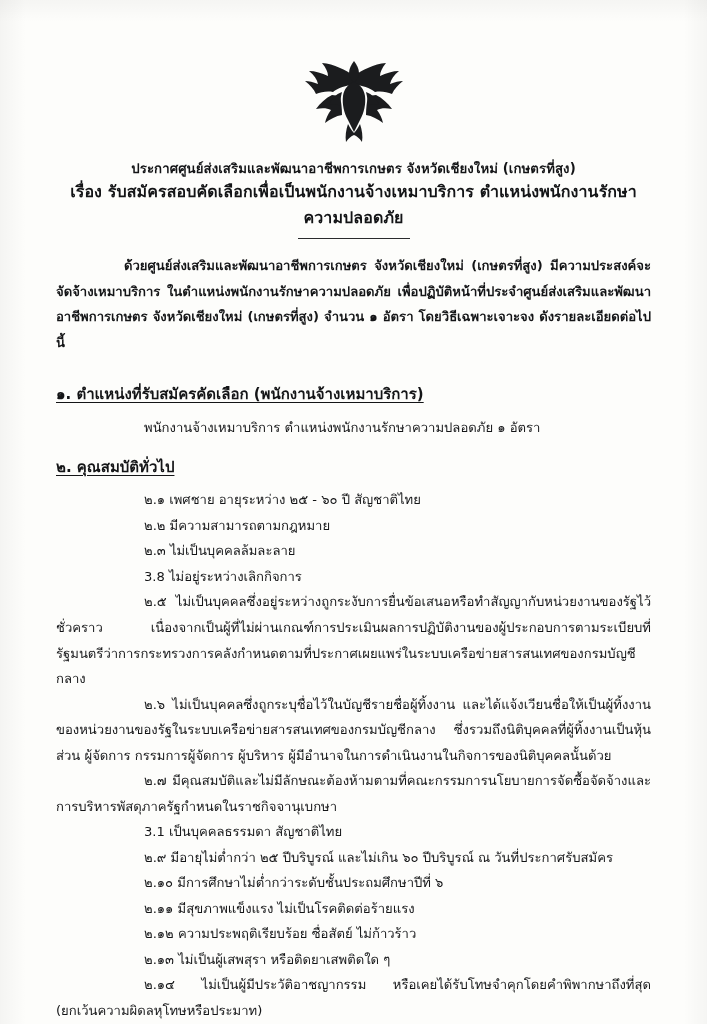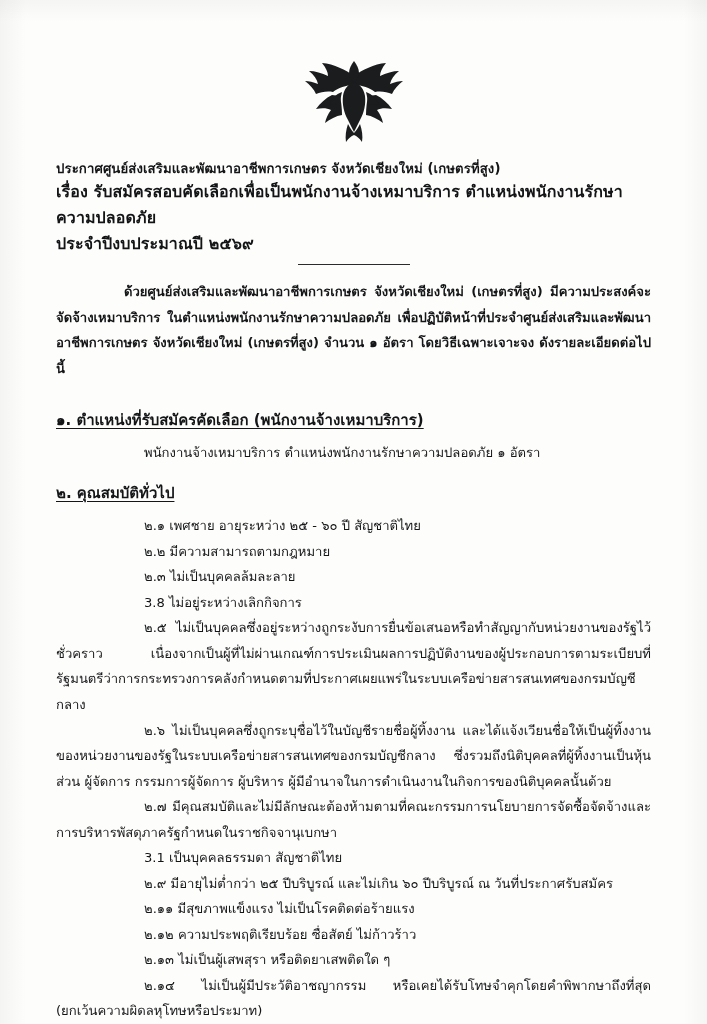--- a/index.html
+++ b/index.html
@@ -35,21 +35,21 @@
     margin-bottom: 10px;
   }
   .emblem {
     display: inline-block;
     width: 100px;
     height: 86px;
   }
 
   
   .heading {
-    text-align: left;
+    text-align: center;
     line-height: 1.62;
   }
   .heading .line {
     font-size: 13.2px;
     font-weight: bold;
     letter-spacing: 0.1px;
     color: #131416;
   }
   .heading .line.sub {
     font-size: 16px;
@@ -124,21 +124,20 @@
 
           <path d="M44 66 C42 72 41 78 42 84 C45 80 47 78 50 77 C53 78 55 80 58 84 C59 78 58 72 56 66 C54 70 52 73 50 75 C48 73 46 70 44 66 Z"></path>
         </g>
       </svg>
     </span>
   </div>
 
   <div class="heading">
     <div class="line">ประกาศศูนย์ส่งเสริมและพัฒนาอาชีพการเกษตร จังหวัดเชียงใหม่ (เกษตรที่สูง)</div>
     <div class="line sub">เรื่อง  รับสมัครสอบคัดเลือกเพื่อเป็นพนักงานจ้างเหมาบริการ ตำแหน่งพนักงานรักษาความปลอดภัย</div>
-    <div class="line sub">ประจำปีงบประมาณปี ๒๕๖๙</div>
     <div class="rule"></div>
   </div>
 
   <div class="body">
 
     <p class="p indent-lg">ด้วยศูนย์ส่งเสริมและพัฒนาอาชีพการเกษตร จังหวัดเชียงใหม่ (เกษตรที่สูง) มีความประสงค์จะจัดจ้างเหมาบริการ ในตำแหน่งพนักงานรักษาความปลอดภัย เพื่อปฏิบัติหน้าที่ประจำศูนย์ส่งเสริมและพัฒนาอาชีพการเกษตร จังหวัดเชียงใหม่ (เกษตรที่สูง) จำนวน ๑ อัตรา โดยวิธีเฉพาะเจาะจง ดังรายละเอียดต่อไปนี้</p>
 
     <div class="gap-md"></div>
 
     <div class="section-head">๑. ตำแหน่งที่รับสมัครคัดเลือก (พนักงานจ้างเหมาบริการ)</div>
@@ -150,19 +149,20 @@
 
     <p class="sub-line">๒.๑ เพศชาย อายุระหว่าง ๒๕ - ๖๐ ปี สัญชาติไทย</p>
     <p class="sub-line">๒.๒ มีความสามารถตามกฎหมาย</p>
     <p class="sub-line">๒.๓ ไม่เป็นบุคคลล้มละลาย</p>
     <p class="sub-line">3.8 ไม่อยู่ระหว่างเลิกกิจการ</p>
     <p class="sub-line flow">๒.๕ ไม่เป็นบุคคลซึ่งอยู่ระหว่างถูกระงับการยื่นข้อเสนอหรือทำสัญญากับหน่วยงานของรัฐไว้ชั่วคราว เนื่องจากเป็นผู้ที่ไม่ผ่านเกณฑ์การประเมินผลการปฏิบัติงานของผู้ประกอบการตามระเบียบที่รัฐมนตรีว่าการกระทรวงการคลังกำหนดตามที่ประกาศเผยแพร่ในระบบเครือข่ายสารสนเทศของกรมบัญชีกลาง</p>
     <p class="sub-line flow">๒.๖ ไม่เป็นบุคคลซึ่งถูกระบุชื่อไว้ในบัญชีรายชื่อผู้ทิ้งงาน และได้แจ้งเวียนชื่อให้เป็นผู้ทิ้งงานของหน่วยงานของรัฐในระบบเครือข่ายสารสนเทศของกรมบัญชีกลาง ซึ่งรวมถึงนิติบุคคลที่ผู้ทิ้งงานเป็นหุ้นส่วน ผู้จัดการ กรรมการผู้จัดการ ผู้บริหาร ผู้มีอำนาจในการดำเนินงานในกิจการของนิติบุคคลนั้นด้วย</p>
     <p class="sub-line flow">๒.๗ มีคุณสมบัติและไม่มีลักษณะต้องห้ามตามที่คณะกรรมการนโยบายการจัดซื้อจัดจ้างและการบริหารพัสดุภาครัฐกำหนดในราชกิจจานุเบกษา</p>
     <p class="sub-line">3.1 เป็นบุคคลธรรมดา สัญชาติไทย</p>
     <p class="sub-line">๒.๙ มีอายุไม่ต่ำกว่า ๒๕ ปีบริบูรณ์ และไม่เกิน ๖๐ ปีบริบูรณ์ ณ วันที่ประกาศรับสมัคร</p>
+    <p class="sub-line">๒.๑๐ มีการศึกษาไม่ต่ำกว่าระดับชั้นประถมศึกษาปีที่ ๖</p>
     <p class="sub-line">๒.๑๑ มีสุขภาพแข็งแรง ไม่เป็นโรคติดต่อร้ายแรง</p>
     <p class="sub-line">๒.๑๒ ความประพฤติเรียบร้อย ซื่อสัตย์ ไม่ก้าวร้าว</p>
     <p class="sub-line">๒.๑๓ ไม่เป็นผู้เสพสุรา หรือติดยาเสพติดใด ๆ</p>
     <p class="sub-line flow">๒.๑๔ ไม่เป็นผู้มีประวัติอาชญากรรม หรือเคยได้รับโทษจำคุกโดยคำพิพากษาถึงที่สุด (ยกเว้นความผิดลหุโทษหรือประมาท)</p>
 
   </div>
 </div>
 
 </body></html>

